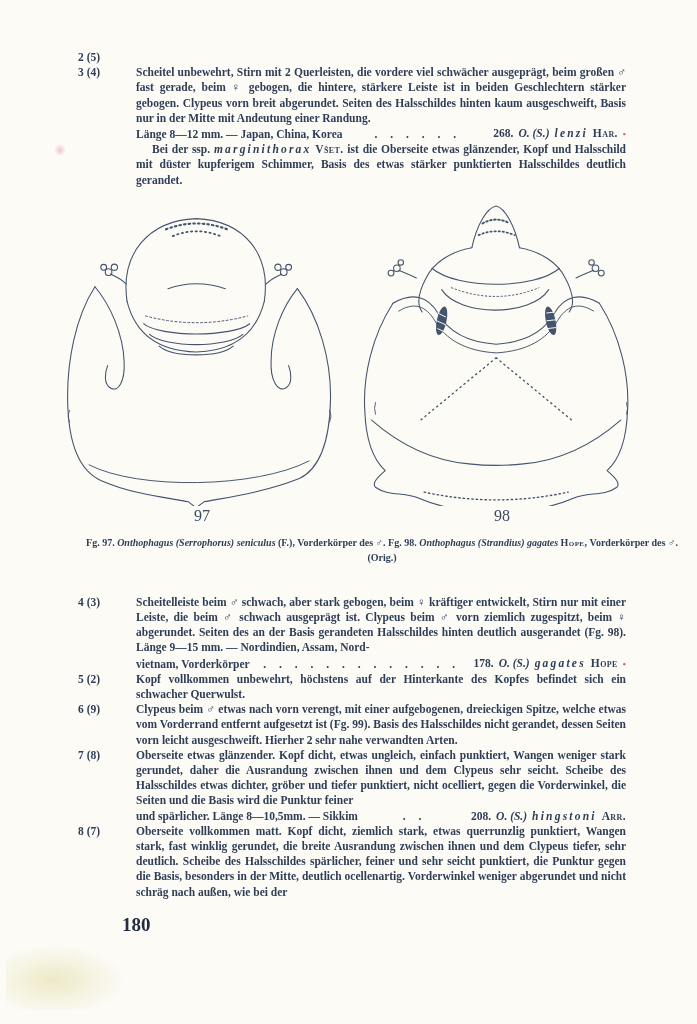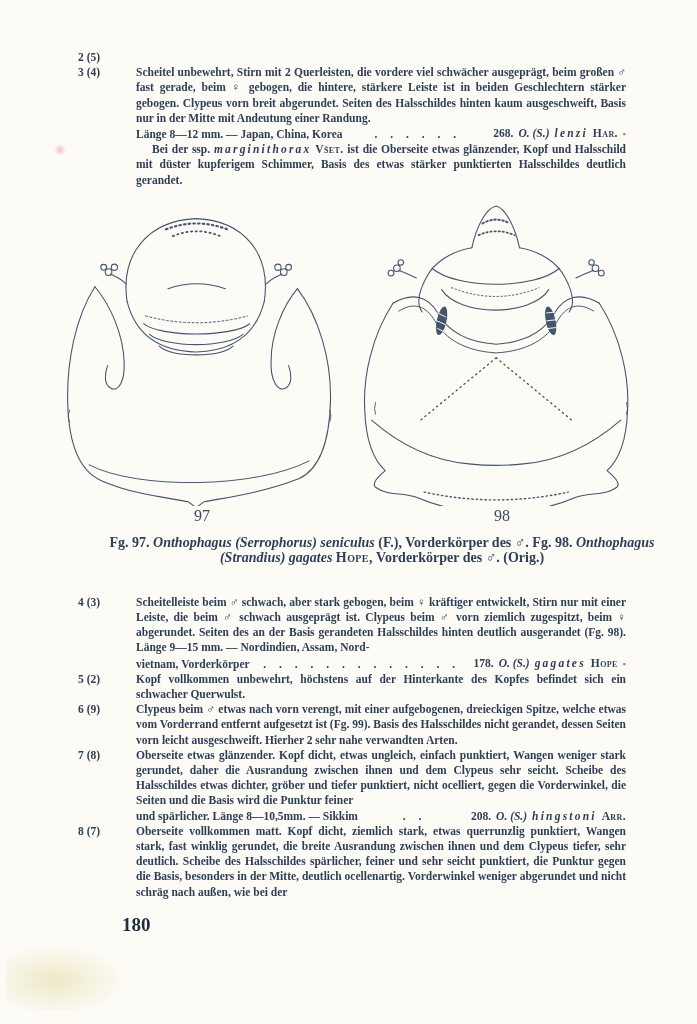--- a/index.html
+++ b/index.html
@@ -19,21 +19,21 @@
   .ref-right{display:inline-flex;gap:5px;align-items:baseline;}
   .it{font-style:italic;}
   .sp{font-style:italic;letter-spacing:2.2px;}
   .sc{font-variant:small-caps;letter-spacing:0.4px;}
   .mark{color:#d0608f;font-size:9px;}
   .note{text-indent:16px;text-align:justify;}
   .figures{display:flex;justify-content:center;gap:8px;margin-top:6px;}
   .fig{width:292px;}
   .fig svg{display:block;width:292px;height:312px;}
   .fig-num{text-align:center;font-size:16px;font-weight:400;margin-top:1px;color:#3c4b63;}
-  .caption{width:608px;margin:10px auto 4px;text-align:center;font-size:14px;line-height:15px;}
+  .caption{width:608px;margin:10px auto 4px;text-align:center;font-size:10px;line-height:15px;}
   .block2{margin-top:30px;}
   .page-num{font-size:19px;font-weight:700;margin:14px 0 0 44px;color:#222c3f;}
   .smudge{position:absolute;left:6px;top:944px;width:120px;height:66px;
     background:radial-gradient(ellipse at 40% 55%, rgba(214,203,120,0.38), rgba(214,203,120,0) 70%);}
   .pink-smudge{position:absolute;left:54px;top:144px;width:12px;height:12px;
     background:radial-gradient(circle, rgba(231,121,160,0.45), rgba(231,121,160,0) 70%);}
   .drawing{stroke:#44546d;fill:none;stroke-width:1.1;stroke-linecap:round;stroke-linejoin:round;}
 </style>
 </head>
 <body>

